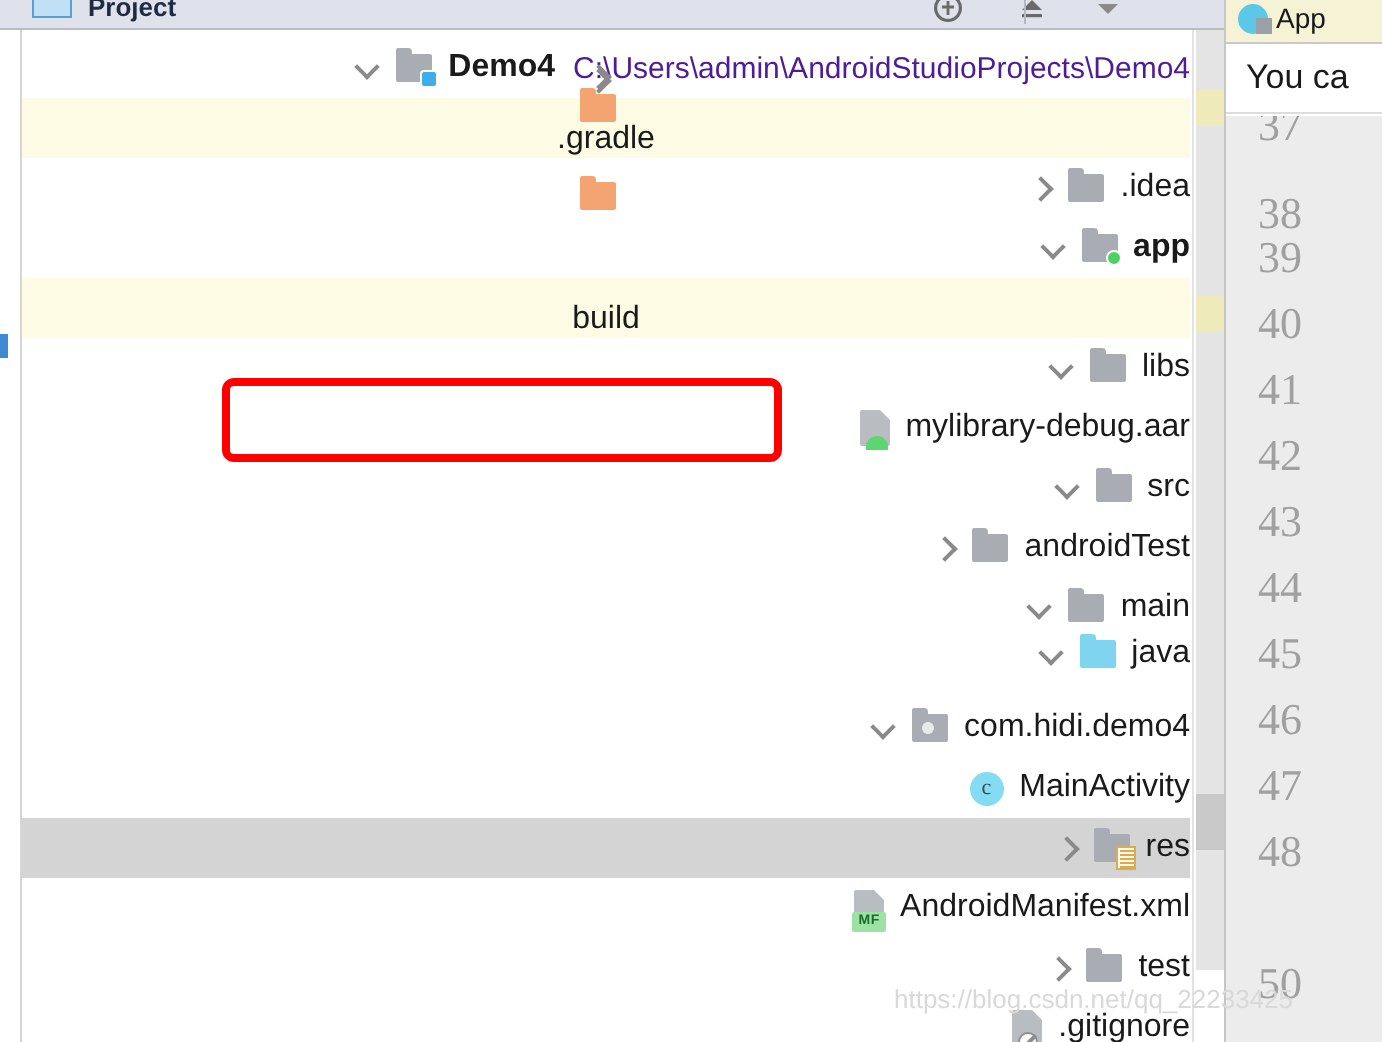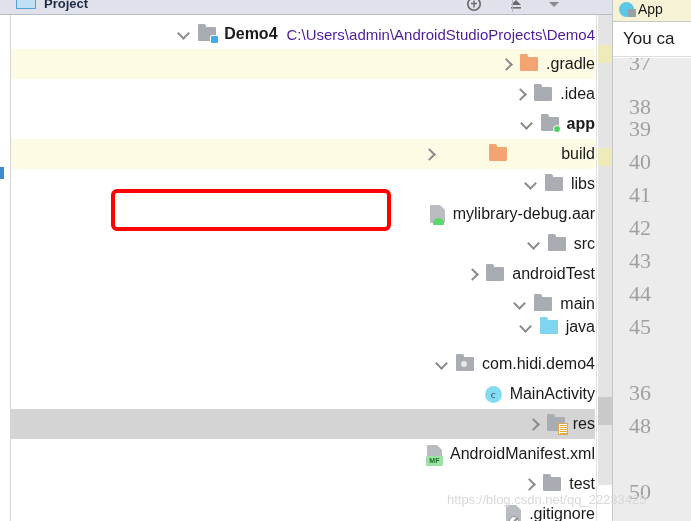--- a/index.html
+++ b/index.html
@@ -54,21 +54,21 @@
     position: absolute; left: 0; width: 4px; height: 12px; background: #3d89d4;
   }
 
   .row {
     position: absolute; left: 11px; right: 17px;
     height: 30px;
     display: flex; align-items: center;
     white-space: nowrap;
     justify-content: flex-end;
   }
-  .row.hl-yellow { background: #fdfbe4; }
+  .row.hl-yellow { background: #fdfbe4; flex-direction: column; }
   .row.hl-select { background: #d4d4d4; }
 
   .arrow {
     width: 13px; height: 13px; flex: 0 0 13px;
     position: relative; margin-right: 7px;
   }
   .arrow.none { visibility: hidden; }
   .arrow::before {
     content: ""; position: absolute;
     left: 3px; top: 2px;
@@ -485,22 +485,25 @@
         </div>
         <div class="gutter-line" style="top: 186px;">
           <span>43</span>
         </div>
         <div class="gutter-line" style="top: 219px;">
           <span>44</span>
         </div>
         <div class="gutter-line" style="top: 252px;">
           <span>45</span>
         </div>
+        <div class="gutter-line" style="top: 285px;">
+          <span>46</span>
+        </div>
         <div class="gutter-line" style="top: 318px;">
-          <span>36</span>
+          <span>47</span>
         </div>
         <div class="gutter-line" style="top: 351px;">
           <span>48</span>
         </div>
         <div class="gutter-line" style="top: 417px;">
           <span>50</span>
         </div>
       </div>
   </div>
 

